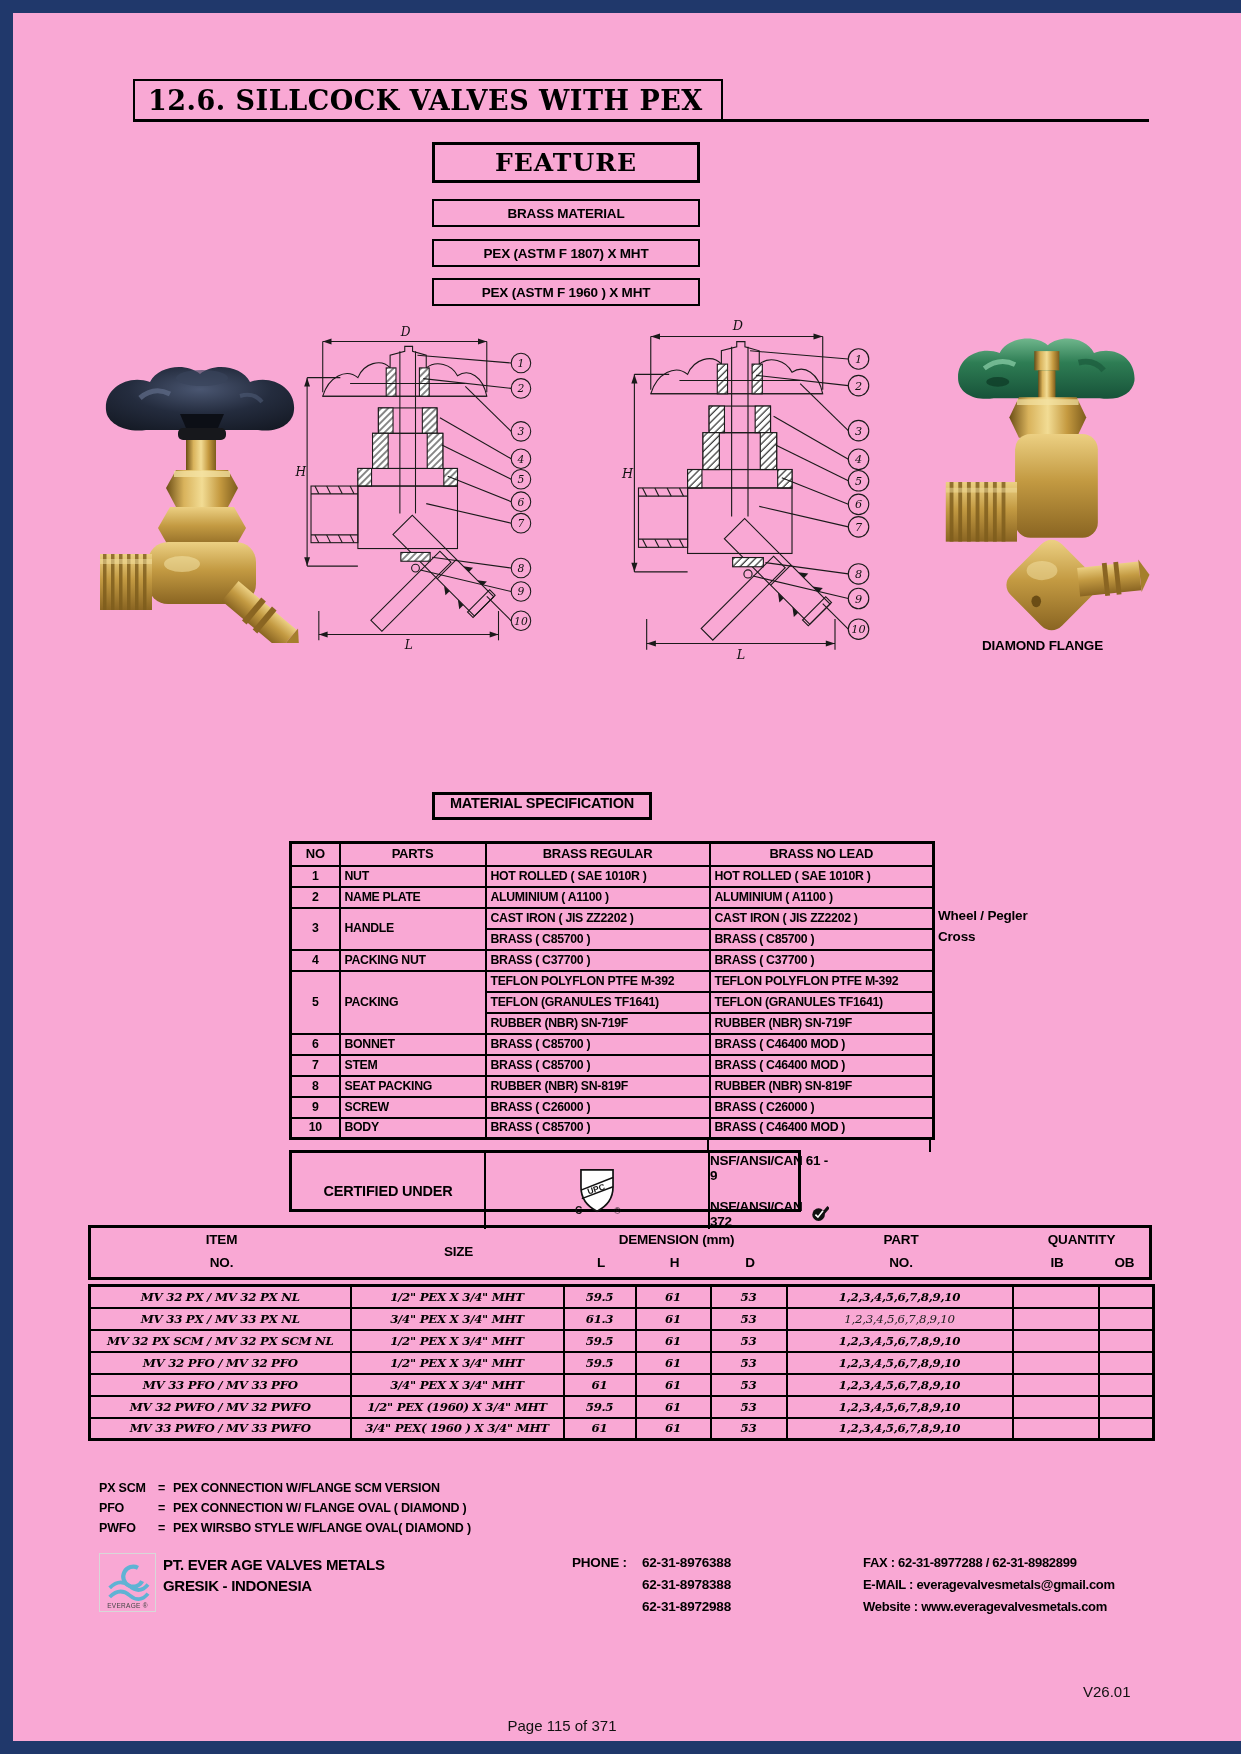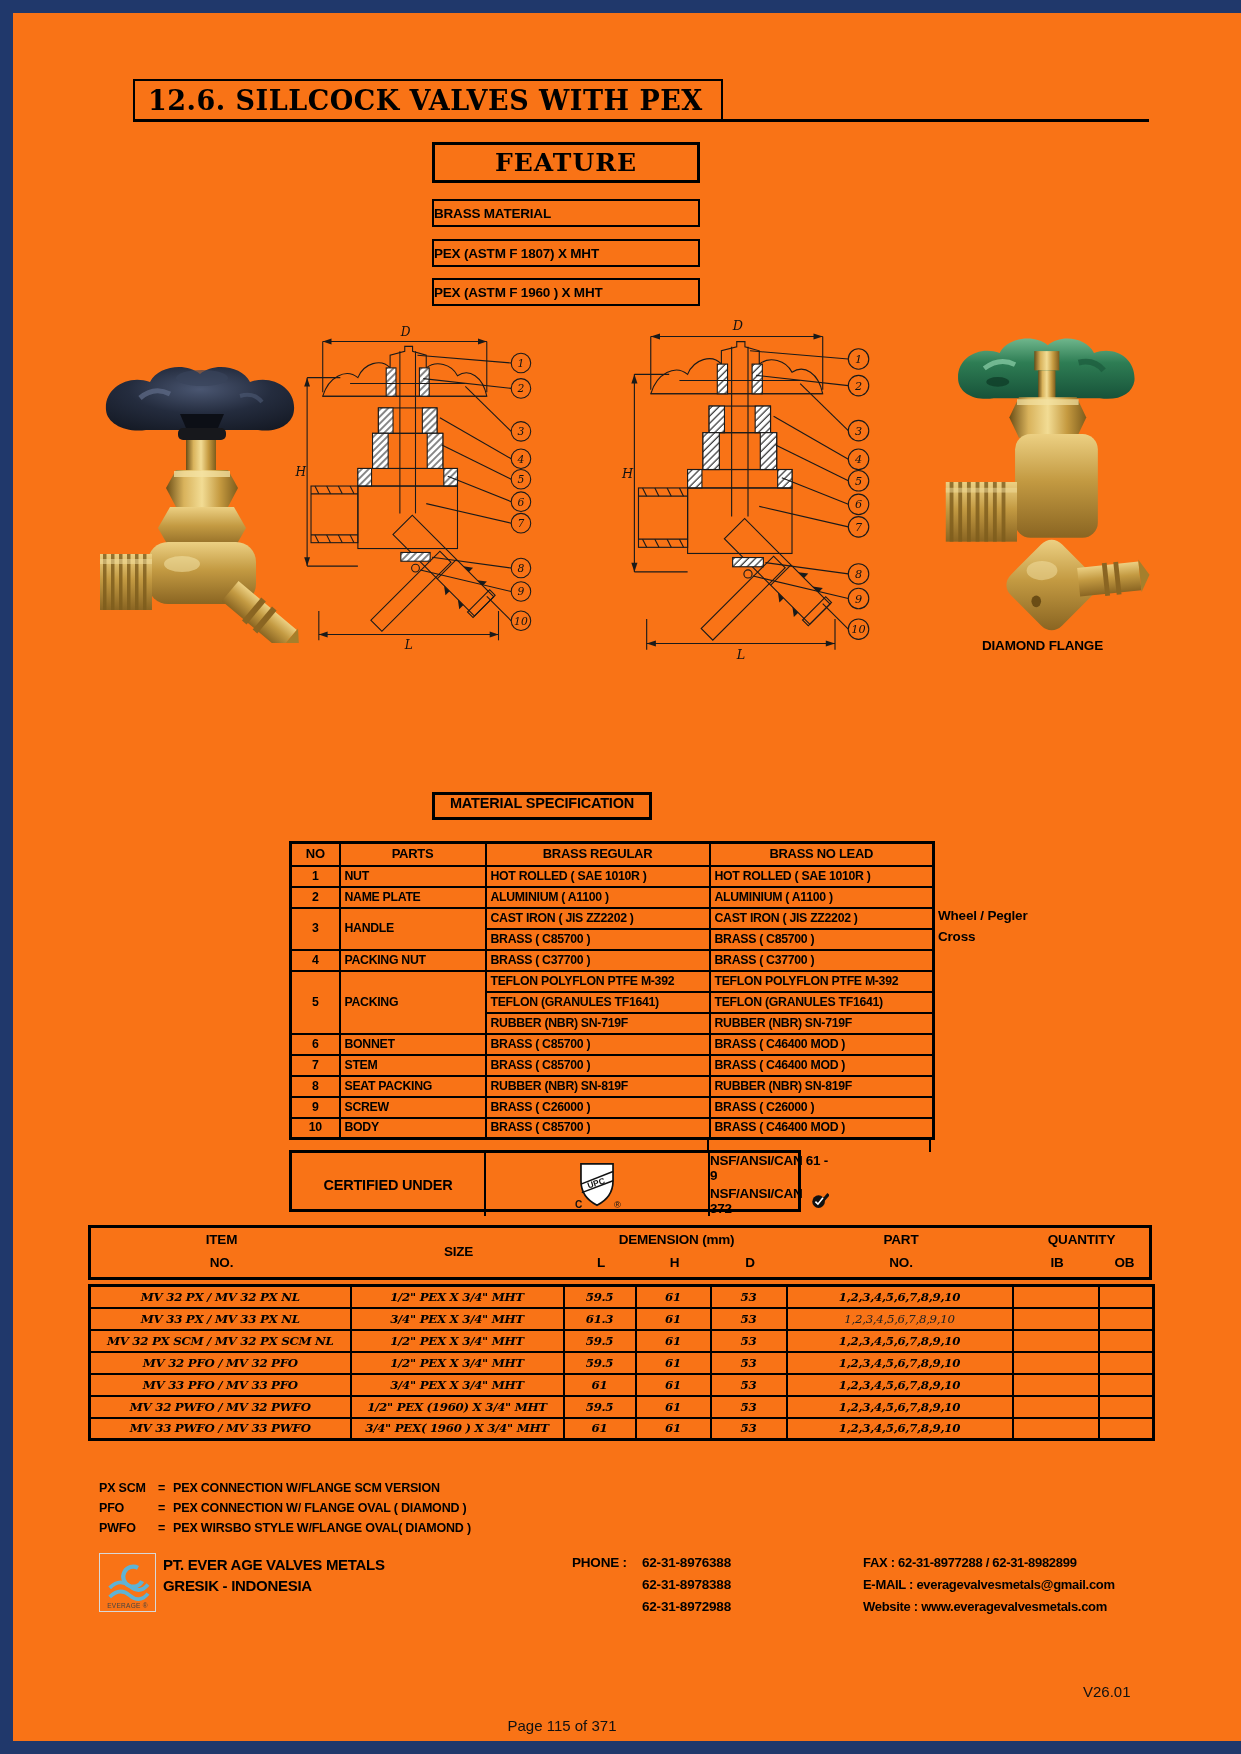--- a/index.html
+++ b/index.html
@@ -1,33 +1,33 @@
 <!DOCTYPE html>
 <html><head>
 <meta charset="utf-8">
 <style>
   * { margin:0; padding:0; box-sizing:border-box; }
   html,body { background:#888; }
   body { font-family:"Liberation Sans", sans-serif; }
-  .page { position:relative; width:1241px; height:1754px; background:#f97316; margin:0 auto; overflow:hidden; }
+  .page { position:relative; width:1241px; height:1754px; background:#f9a8d4; margin:0 auto; overflow:hidden; }
   .abs { position:absolute; }
   .navy { background:#20386b; }
 
   
   .title-box { left:133px; top:79px; width:590px; height:43px; border:2.5px solid #000;
                display:flex; align-items:center; padding-left:13px;
                font-family:"DejaVu Serif", serif; font-weight:bold; font-size:27px; letter-spacing:0.5px; }
   .title-rule { left:133px; top:118.5px; width:1016px; height:3.5px; background:#000; }
 
   
   .feature-head { left:432px; top:142px; width:268px; height:41px; border:3px solid #000;
                   display:flex; align-items:center; justify-content:center;
                   font-family:"DejaVu Serif", serif; font-weight:bold; font-size:25px; letter-spacing:1px; }
   .feat-item { left:432px; width:268px; height:28px; border:2.5px solid #000;
-               display:flex; align-items:center; justify-content:flex-start;
+               display:flex; align-items:center; justify-content:center;
                font-weight:bold; font-size:13.5px; letter-spacing:-0.2px; }
 
   
   .fig { display:block; }
   .co { font:italic 11px "DejaVu Serif", serif; fill:#111; }
   .dim { font:italic 12.5px "DejaVu Serif", serif; fill:#111; }
   .diamond-label { left:930px; top:638px; width:225px; text-align:center;
                    font-weight:bold; font-size:13.5px; letter-spacing:-0.2px; }
 
   
@@ -42,21 +42,21 @@
   .mat td.c-no { text-align:center; }
   .side-note { left:938px; top:905px; width:130px; font-weight:bold; font-size:13.5px; line-height:21px; letter-spacing:-0.2px; }
   .gapline { background:#000; }
 
   
   .cert { left:289px; top:1150px; width:512px; height:62px; border:3px solid #000;
           display:grid; grid-template-columns:192px 224px auto; }
   .cert > div { border-left:2.5px solid #000; display:flex; align-items:center; justify-content:center; }
   .cert > div:first-child { border-left:none; }
   .cert-label { font-weight:bold; font-size:14.5px; letter-spacing:-0.2px; }
-  .cert-nsf { flex-direction:column; gap:3px; font-weight:bold; font-size:13.5px; letter-spacing:-0.3px; }
+  .cert-nsf { flex-direction:column; gap:16px; font-weight:bold; font-size:13.5px; letter-spacing:-0.3px; }
   .cert-nsf .row2 { display:flex; align-items:center; gap:4px; }
 
   
   .dimhead { left:88px; top:1225px; width:1064px; height:55px; border:3px solid #000; }
   .dh { position:absolute; font-weight:bold; font-size:13.5px; text-align:center; letter-spacing:-0.2px; }
   table.dim { position:absolute; left:88px; top:1284px; width:1064px; table-layout:fixed;
               border-collapse:collapse; border:3px solid #000; }
   .dim td { border:2px solid #000; height:22px; padding:0 2px; text-align:center;
             font-weight:bold; font-size:11.8px; letter-spacing:-0.3px; white-space:nowrap; overflow:hidden; }
   .dim td.light { font-weight:normal; color:#222; }

